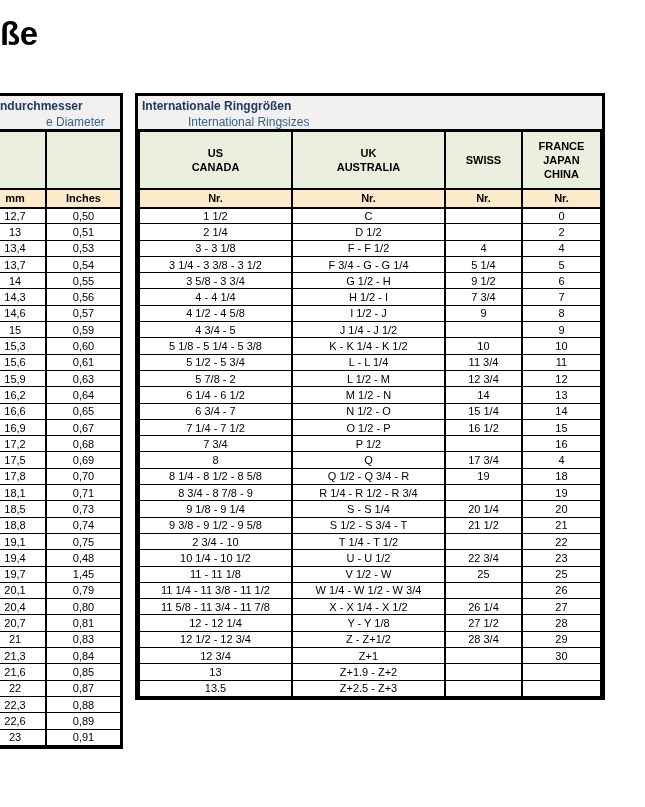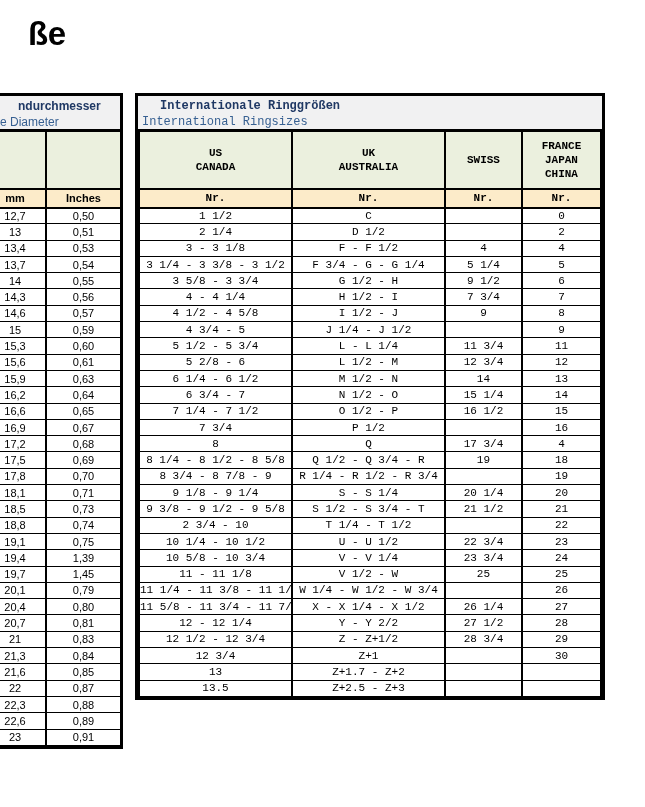--- a/index.html
+++ b/index.html
@@ -6,37 +6,36 @@
   body {
     width:645px; height:807px; position:relative; overflow:hidden;
     background:#ffffff; font-family:"Liberation Sans", sans-serif; color:#000;
   }
   * { box-sizing:border-box; }
 
   .page-heading {
     position:absolute; left:0px; top:16px;
     font-size:33px; font-weight:700; color:#000; line-height:1.1;
     letter-spacing:-0.5px;
-    padding-left:28px;
   }
 
   .tablewrap {
     position:absolute; top:93px;
     border:3px solid #000; background:#fff;
   }
   #left-wrap  { left:-20px; width:143px; }
-  #right-wrap { left:135px; width:470px;font-family:Liberation Mono, monospace; }
+  #right-wrap { left:135px; width:470px; }
 
   .title-bar {
     background:#f1f1f2; border-bottom:2px solid #000;
     height:35px; padding:2px 4px 0 4px; overflow:hidden; white-space:nowrap;
   }
   #left-wrap .title-bar { padding-left:17px; }
-  .t-de { color:#1f3864; font-weight:700; font-size:12px; line-height:16px;padding-left:18px; }
-  .t-en { color:#376092; font-weight:400; font-size:12px; line-height:16px; }
+  .t-de { color:#1f3864; font-weight:700; font-size:12px; line-height:16px; }
+  .t-en { color:#376092; font-weight:400; font-size:12px; line-height:16px;margin-left:46px; }
 
   table { border-collapse:collapse; width:100%; table-layout:fixed; }
   th, td {
     border-top:1px solid #000; border-bottom:1px solid #000;
     border-left:2px solid #000; border-right:2px solid #000;
     padding:0; text-align:center; vertical-align:middle;
     font-size:11px; overflow:hidden; white-space:nowrap;
   }
   tr.green th {
     background:#ebf0de; height:57px; font-weight:700; line-height:14px;
@@ -153,21 +152,21 @@
         <tr>
           <td>18,8</td>
           <td>0,74</td>
         </tr>
         <tr>
           <td>19,1</td>
           <td>0,75</td>
         </tr>
         <tr>
           <td>19,4</td>
-          <td>1,39</td>
+          <td>0,48</td>
         </tr>
         <tr>
           <td>19,7</td>
           <td>1,45</td>
         </tr>
         <tr>
           <td>20,1</td>
           <td>0,79</td>
         </tr>
         <tr>
@@ -283,27 +282,33 @@
           <td>9</td>
           <td>8</td>
         </tr>
         <tr>
           <td>4 3/4 - 5</td>
           <td>J 1/4 - J 1/2</td>
           <td></td>
           <td>9</td>
         </tr>
         <tr>
+          <td>5 1/8 - 5 1/4 - 5 3/8</td>
+          <td>K - K 1/4 - K 1/2</td>
+          <td>10</td>
+          <td>10</td>
+        </tr>
+        <tr>
           <td>5 1/2 - 5 3/4</td>
           <td>L - L 1/4</td>
           <td>11 3/4</td>
           <td>11</td>
         </tr>
         <tr>
-          <td>5 2/8 - 6</td>
+          <td>5 7/8 - 2</td>
           <td>L 1/2 - M</td>
           <td>12 3/4</td>
           <td>12</td>
         </tr>
         <tr>
           <td>6 1/4 - 6 1/2</td>
           <td>M 1/2 - N</td>
           <td>14</td>
           <td>13</td>
         </tr>
@@ -361,64 +366,58 @@
           <td></td>
           <td>22</td>
         </tr>
         <tr>
           <td>10 1/4 - 10 1/2</td>
           <td>U - U 1/2</td>
           <td>22 3/4</td>
           <td>23</td>
         </tr>
         <tr>
-          <td>10 5/8 - 10 3/4</td>
-          <td>V - V 1/4</td>
-          <td>23 3/4</td>
-          <td>24</td>
-        </tr>
-        <tr>
           <td>11 - 11 1/8</td>
           <td>V 1/2 - W</td>
           <td>25</td>
           <td>25</td>
         </tr>
         <tr>
           <td>11 1/4 - 11 3/8 - 11 1/2</td>
           <td>W 1/4 - W 1/2 - W 3/4</td>
           <td></td>
           <td>26</td>
         </tr>
         <tr>
           <td>11 5/8 - 11 3/4 - 11 7/8</td>
           <td>X - X 1/4 - X 1/2</td>
           <td>26 1/4</td>
           <td>27</td>
         </tr>
         <tr>
           <td>12 - 12 1/4</td>
-          <td>Y - Y 2/2</td>
+          <td>Y - Y 1/8</td>
           <td>27 1/2</td>
           <td>28</td>
         </tr>
         <tr>
           <td>12 1/2 - 12 3/4</td>
           <td>Z - Z+1/2</td>
           <td>28 3/4</td>
           <td>29</td>
         </tr>
         <tr>
           <td>12 3/4</td>
           <td>Z+1</td>
           <td></td>
           <td>30</td>
         </tr>
         <tr>
           <td>13</td>
-          <td>Z+1.7 - Z+2</td>
+          <td>Z+1.9 - Z+2</td>
           <td></td>
           <td></td>
         </tr>
         <tr>
           <td>13.5</td>
           <td>Z+2.5 - Z+3</td>
           <td></td>
           <td></td>
         </tr>
       </tbody>

